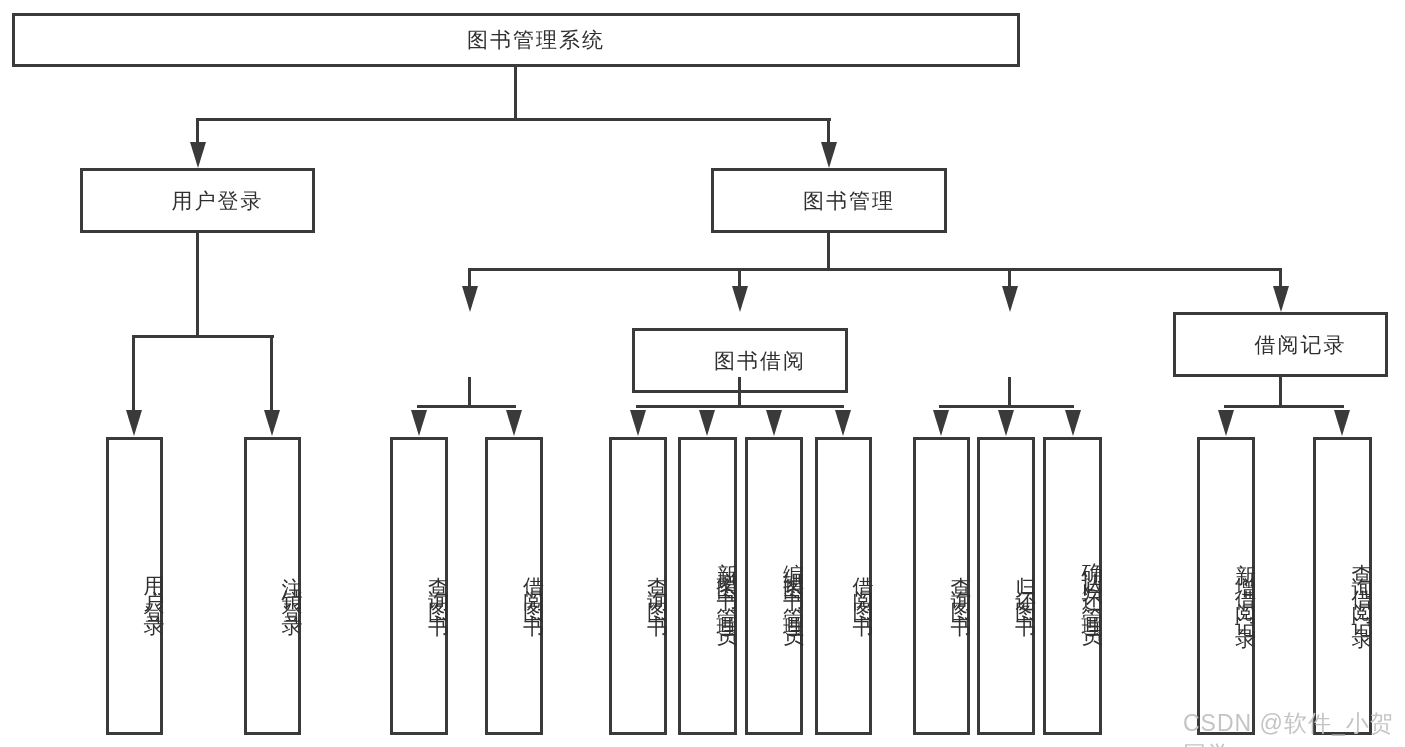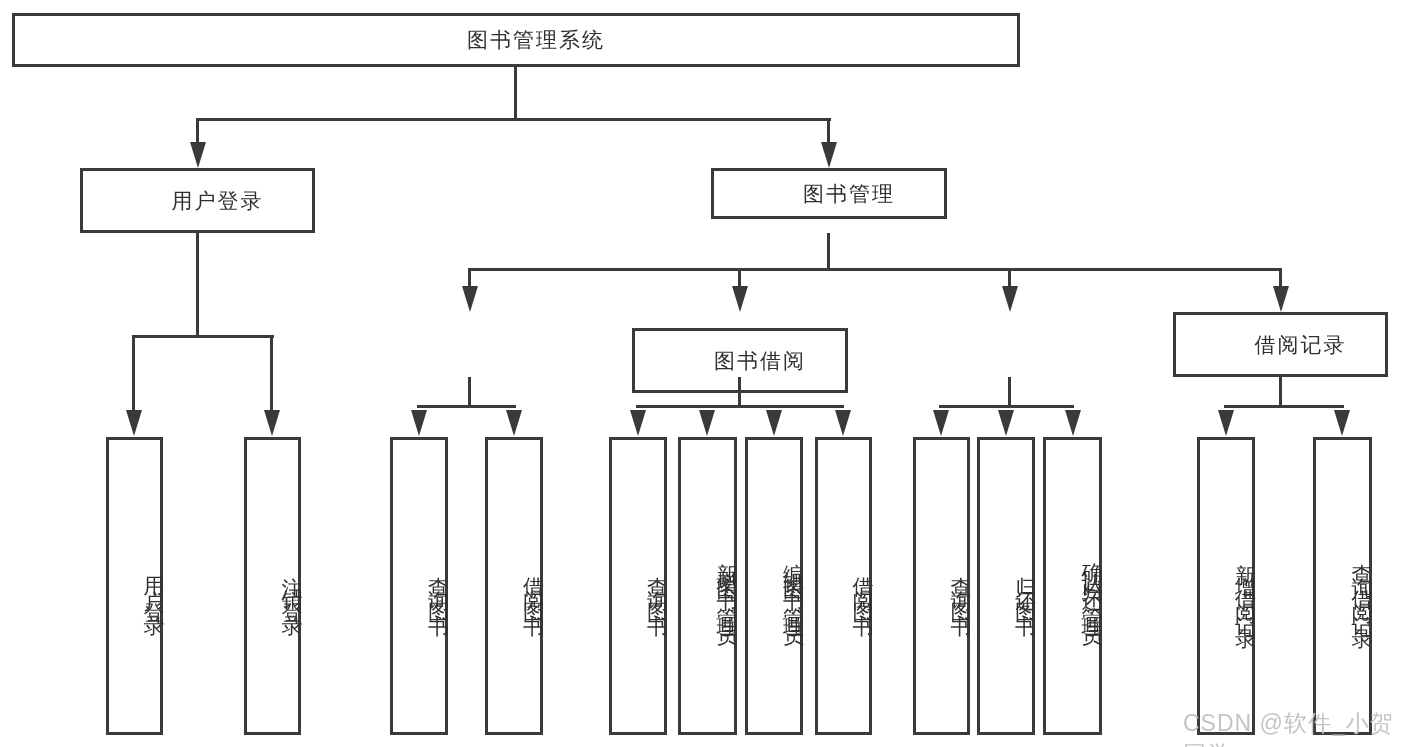--- a/index.html
+++ b/index.html
@@ -64,21 +64,21 @@
   <div class="vline" style="left:514px;top:67px;height:52px"></div>
   <div class="hline" style="left:196px;top:118px;width:635px"></div>
   <div class="vline" style="left:196px;top:118px;height:28px"></div>
   <div class="vline" style="left:827px;top:118px;height:28px"></div>
   <div class="arrow" style="left:190px;top:142px"></div>
   <div class="arrow" style="left:821px;top:142px"></div>
 
   <div class="box" style="left:80px;top:168px;width:235px;height:65px">
     <span>用户登录</span>
   </div>
-  <div class="box" style="left:711px;top:168px;width:236px;height:51px">
+  <div class="box" style="left:711px;top:168px;width:236px;height:65px">
     <span>图书管理</span>
   </div>
 
   <div class="vline" style="left:196px;top:233px;height:104px"></div>
   <div class="hline" style="left:132px;top:335px;width:142px"></div>
   <div class="vline" style="left:132px;top:335px;height:77px"></div>
   <div class="vline" style="left:270px;top:335px;height:77px"></div>
   <div class="arrow" style="left:126px;top:410px"></div>
   <div class="arrow" style="left:264px;top:410px"></div>
 

